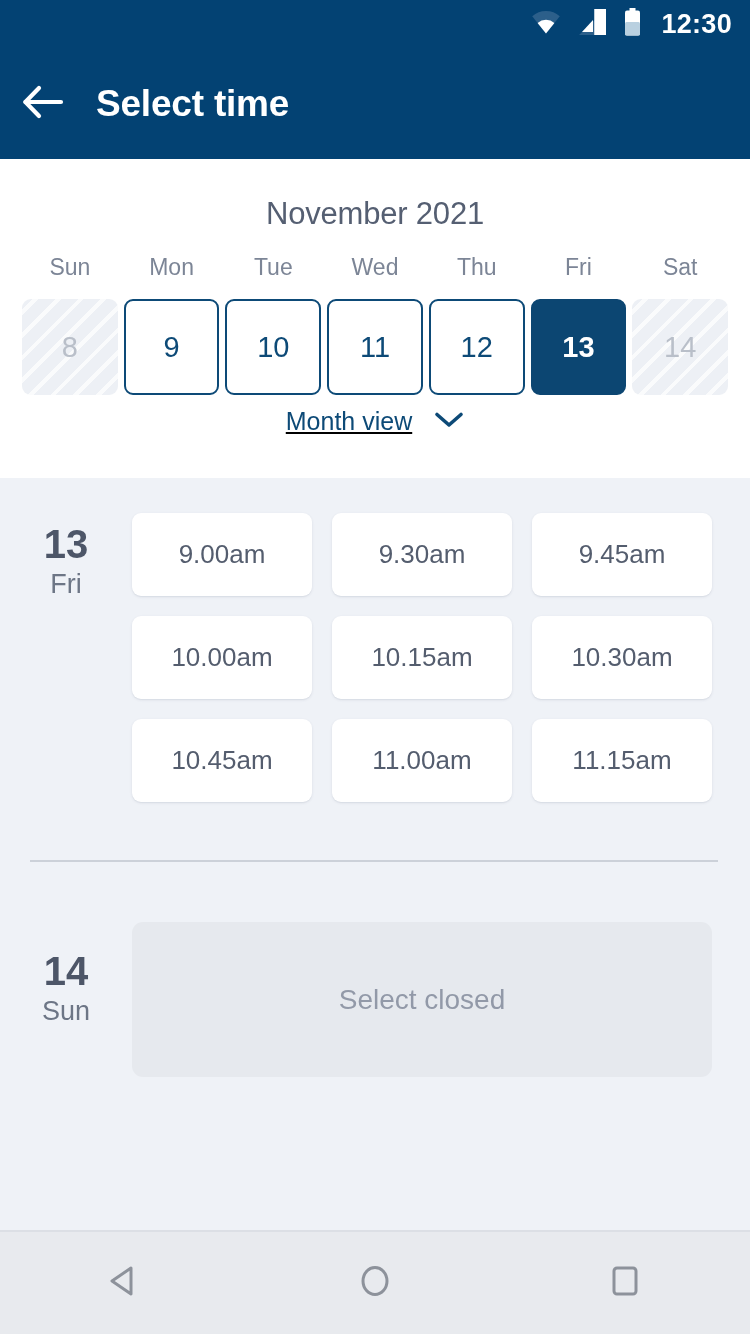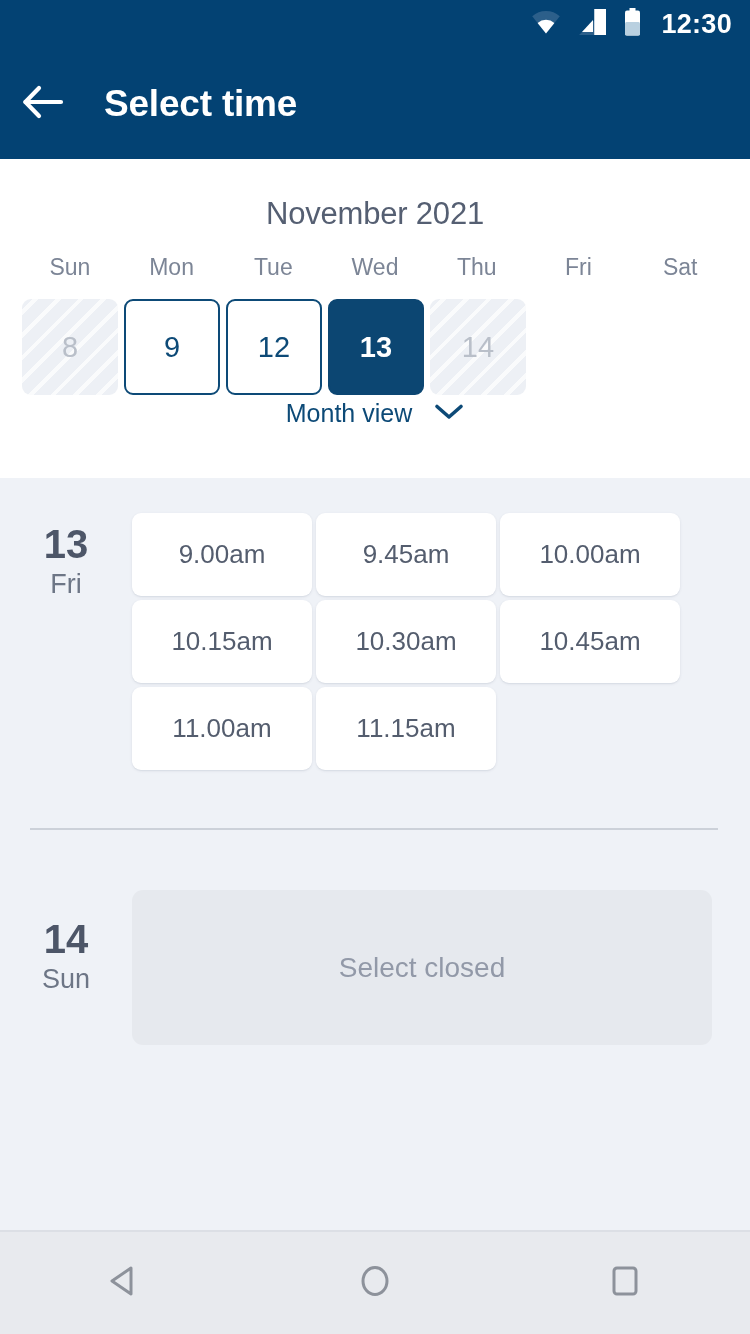--- a/index.html
+++ b/index.html
@@ -41,21 +41,21 @@
   #back-button {
     width:86px; height:111px;
     display:flex; align-items:center; justify-content:center;
     cursor:pointer;
   }
   #app-title {
     color:#ffffff;
     font-size:37px;
     font-weight:bold;
     letter-spacing:-0.2px;
-    margin-left:18px;
+    margin-left:10px;
   }
 
   
   #calendar-panel {
     position:absolute; top:159px; left:0;
     width:750px; height:401px;
     background:#ffffff;
   }
   #month-label {
     text-align:center;
@@ -110,24 +110,25 @@
     background-image:repeating-linear-gradient(
       -45deg,
       rgba(255,255,255,0) 0px,
       rgba(255,255,255,0) 12px,
       rgba(255,255,255,0.75) 12px,
       rgba(255,255,255,0.75) 16px
     );
   }
 
   #month-view-toggle {
-    margin-top:4px;
+    margin-top:12px;
     display:flex; align-items:center; justify-content:center;
     gap:22px;
     cursor:pointer;
+    text-decoration:underline;
   }
   #month-view-label {
     font-size:25px;
     color:#0d4a77;
   }
 
   
   #slot-area {
     position:absolute; top:478px; left:0;
     width:750px; height:752px;
@@ -146,21 +147,21 @@
     font-size:40px; font-weight:bold; color:#4d5668;
     line-height:1.05;
   }
   .day-dow {
     font-size:27px; color:#6d7686; margin-top:4px;
   }
 
   .slot-grid {
     flex:1;
     display:flex; flex-wrap:wrap;
-    gap:4px;
+    gap:20px;
     padding-top:35px;
     padding-right:34px;
   }
   .slot {
     width:180px; height:83px;
     background:#ffffff;
     border-radius:9px;
     box-shadow:0 1px 3px rgba(60,70,95,0.10), 0 1px 1px rgba(60,70,95,0.05);
     display:flex; align-items:center; justify-content:center;
     font-size:26px;
@@ -256,20 +257,22 @@
       <div class="weekday">Tue</div>
       <div class="weekday">Wed</div>
       <div class="weekday">Thu</div>
       <div class="weekday">Fri</div>
       <div class="weekday">Sat</div>
     </div>
 
     <div id="date-row">
       <div class="date-cell disabled">8</div>
       <div class="date-cell enabled">9</div>
+      <div class="date-cell enabled">10</div>
+      <div class="date-cell enabled">11</div>
       <div class="date-cell enabled">12</div>
       <div class="date-cell selected">13</div>
       <div class="date-cell disabled">14</div>
     </div>
 
     <div id="month-view-toggle">
       <span id="month-view-label">Month view</span>
       <span>
         <svg width="30" height="18" viewBox="0 0 30 18">
           <path d="M3 3.5 L15 14 L27 3.5" fill="none" stroke="#0d4a77" stroke-width="3.6" stroke-linecap="round" stroke-linejoin="round"></path>
@@ -280,20 +283,21 @@
 
   <div id="slot-area">
 
     <div class="day-block">
       <div class="day-label">
         <div class="day-num">13</div>
         <div class="day-dow">Fri</div>
       </div>
       <div class="slot-grid">
         <div class="slot">9.00am</div>
+        <div class="slot">9.30am</div>
         <div class="slot">9.45am</div>
         <div class="slot">10.00am</div>
         <div class="slot">10.15am</div>
         <div class="slot">10.30am</div>
         <div class="slot">10.45am</div>
         <div class="slot">11.00am</div>
         <div class="slot">11.15am</div>
       </div>
     </div>
 

